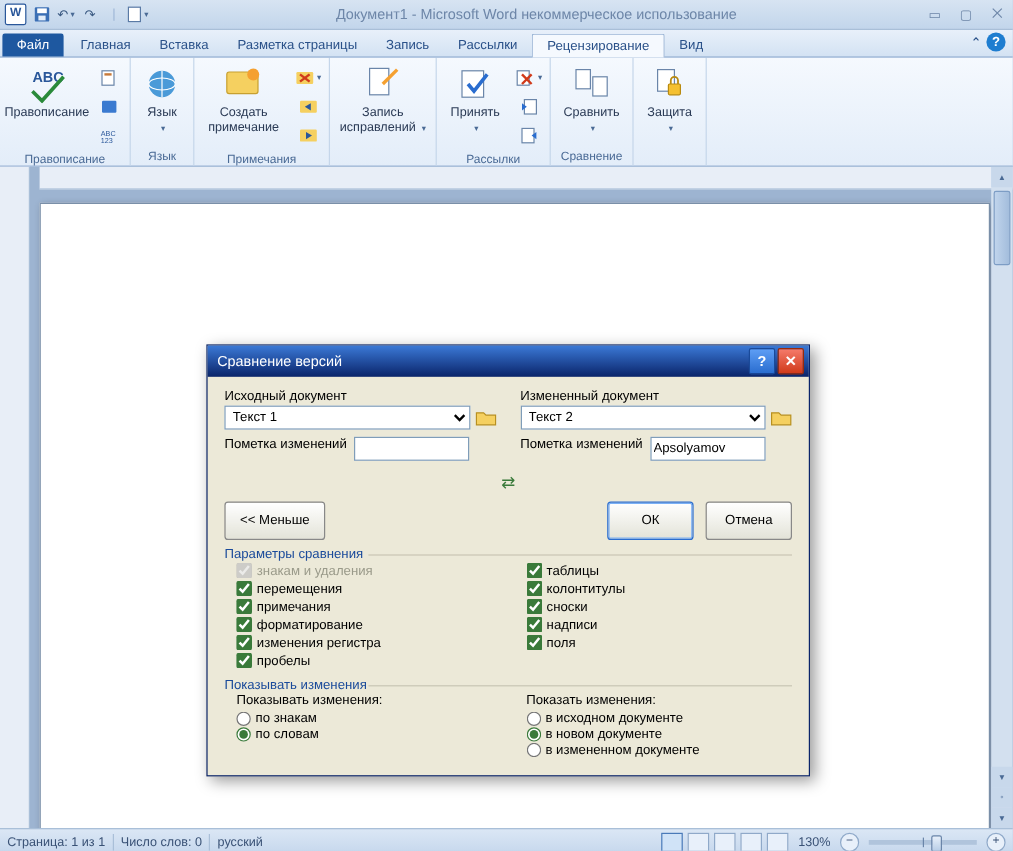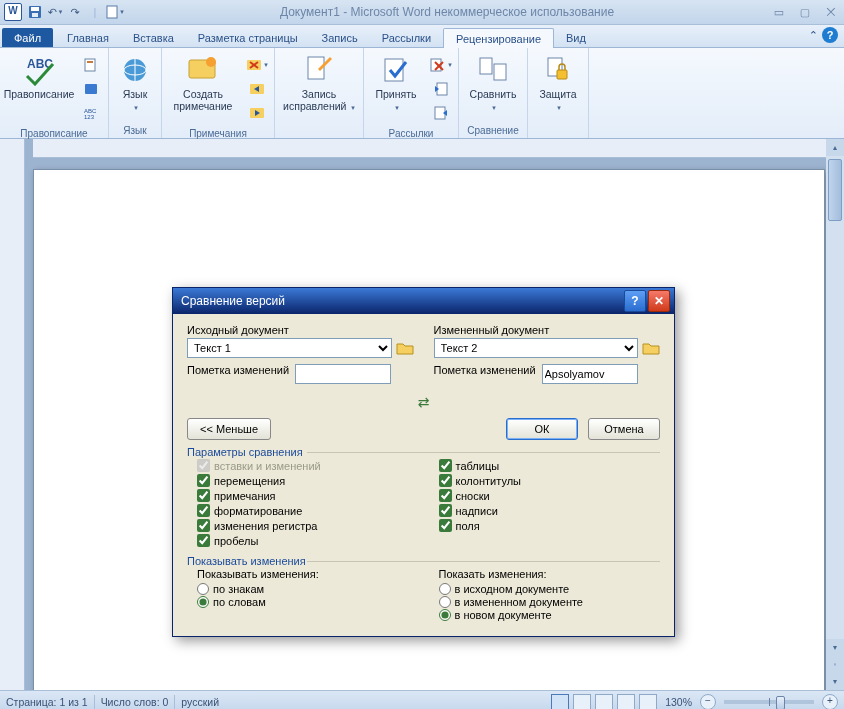--- a/index.html
+++ b/index.html
@@ -56,21 +56,21 @@
 .doc-col{flex:1}
 .fld-label{margin-bottom:2px}
 .combo{display:flex;gap:4px;align-items:center;margin-bottom:6px}
 .combo select,.combo input{flex:1;height:20px;border:1px solid #7f9db9;font-size:11px;padding:0 2px;background:#fff;font-family:inherit}
 .folder-ico{width:18px;height:16px;cursor:pointer;display:flex;align-items:center;justify-content:center}
 .row2{display:flex;align-items:flex-start;gap:6px;margin-bottom:4px}
 .row2 label{white-space:nowrap}
 .tiny-input{height:18px;border:1px solid #7f9db9;background:#fff;font-size:11px;padding:0 2px;font-family:inherit}
 .swap{text-align:center;margin:6px 0;color:#3a7a3a;font-size:14px;cursor:pointer}
 .btn-row{display:flex;gap:10px;margin:8px 0 6px}
-.btn{height:22px;padding:0 12px;background:linear-gradient(#fff,#e3e3d8);border:1px solid #888;border-radius:3px;cursor:pointer;font-size:11px;min-width:72px;font-family:inherit}
+.btn{height:32px;padding:0 12px;background:linear-gradient(#fff,#e3e3d8);border:1px solid #888;border-radius:3px;cursor:pointer;font-size:11px;min-width:72px;font-family:inherit}
 .btn.def{border:1px solid #2a6dcf;box-shadow:0 0 0 1px #7ab0f5 inset}
 .section-title{color:#1a4a9a;margin:4px 0 4px}
 .hr{border-top:1px solid #c8c5b4;margin-left:120px;margin-bottom:6px;margin-top:-10px}
 .params{display:flex;gap:20px;margin-left:10px;margin-bottom:8px}
 .pcol{flex:1;display:flex;flex-direction:column;gap:2px}
 .chk{display:flex;align-items:center;gap:4px;cursor:pointer}
 .chk input{width:13px;height:13px;accent-color:#3a7a3a;margin:0}
 .chk.disabled{color:#9a9a8a}
 .show-row{display:flex;gap:20px;margin-left:10px}
 .scol{flex:1}
@@ -351,21 +351,21 @@
         <div style="flex:1"></div>
         <button class="btn def">ОК</button>
         <button class="btn">Отмена</button>
       </div>
       <div class="section-title">Параметры сравнения</div>
       <div class="hr"></div>
       <div class="params">
         <div class="pcol">
           <label class="chk disabled">
               <input type="checkbox" checked="" disabled="" style="">
-              <span>вставки и изменений</span>
+              <span>знакам и удаления</span>
             </label>
           <label class="chk">
               <input type="checkbox" checked="" style="">
               <span class="underline">перемещения</span>
             </label>
           <label class="chk">
               <input type="checkbox" checked="" style="">
               <span>примечания</span>
             </label>
           <label class="chk">
@@ -418,26 +418,26 @@
               <span class="underline">по словам</span>
             </label>
         </div>
         <div class="scol">
           <div class="scol-title">Показать изменения:</div>
           <label class="rad">
               <input type="radio" name="r2" style="">
               <span class="underline">в исходном документе</span>
             </label>
           <label class="rad">
+              <input type="radio" name="r2" checked="" style="">
+              <span class="underline">в новом документе</span>
+            </label>
+          <label class="rad">
               <input type="radio" name="r2" style="">
               <span class="underline">в измененном документе</span>
-            </label>
-          <label class="rad">
-              <input type="radio" name="r2" checked="" style="">
-              <span class="underline">в новом документе</span>
             </label>
         </div>
       </div>
     </div>
   </div>
 </div>
 
 <div class="status">
   <span>Страница: 1 из 1</span>
   <span class="sep"></span>

